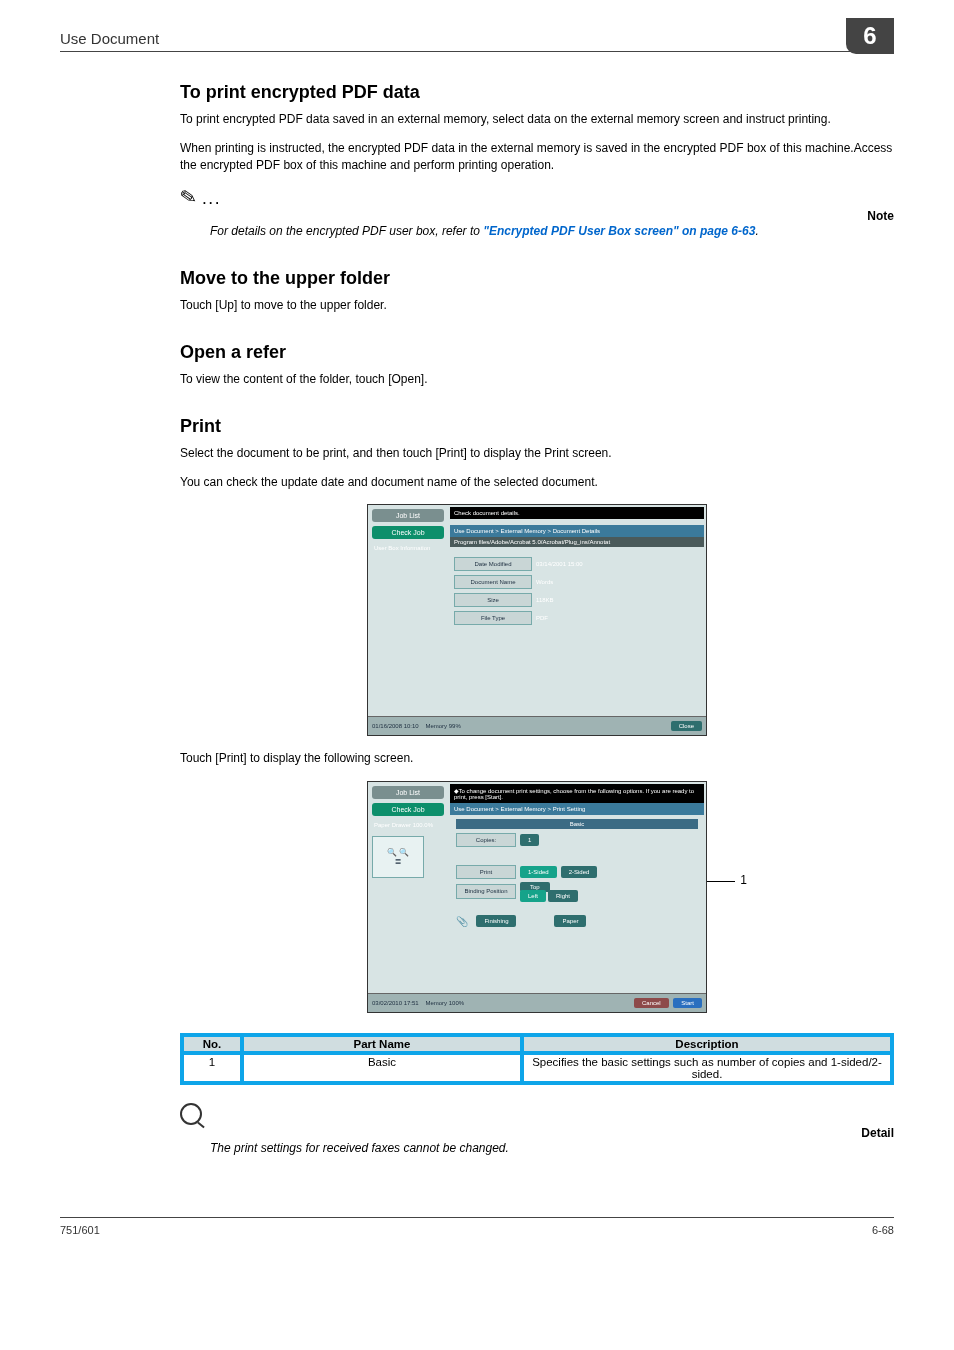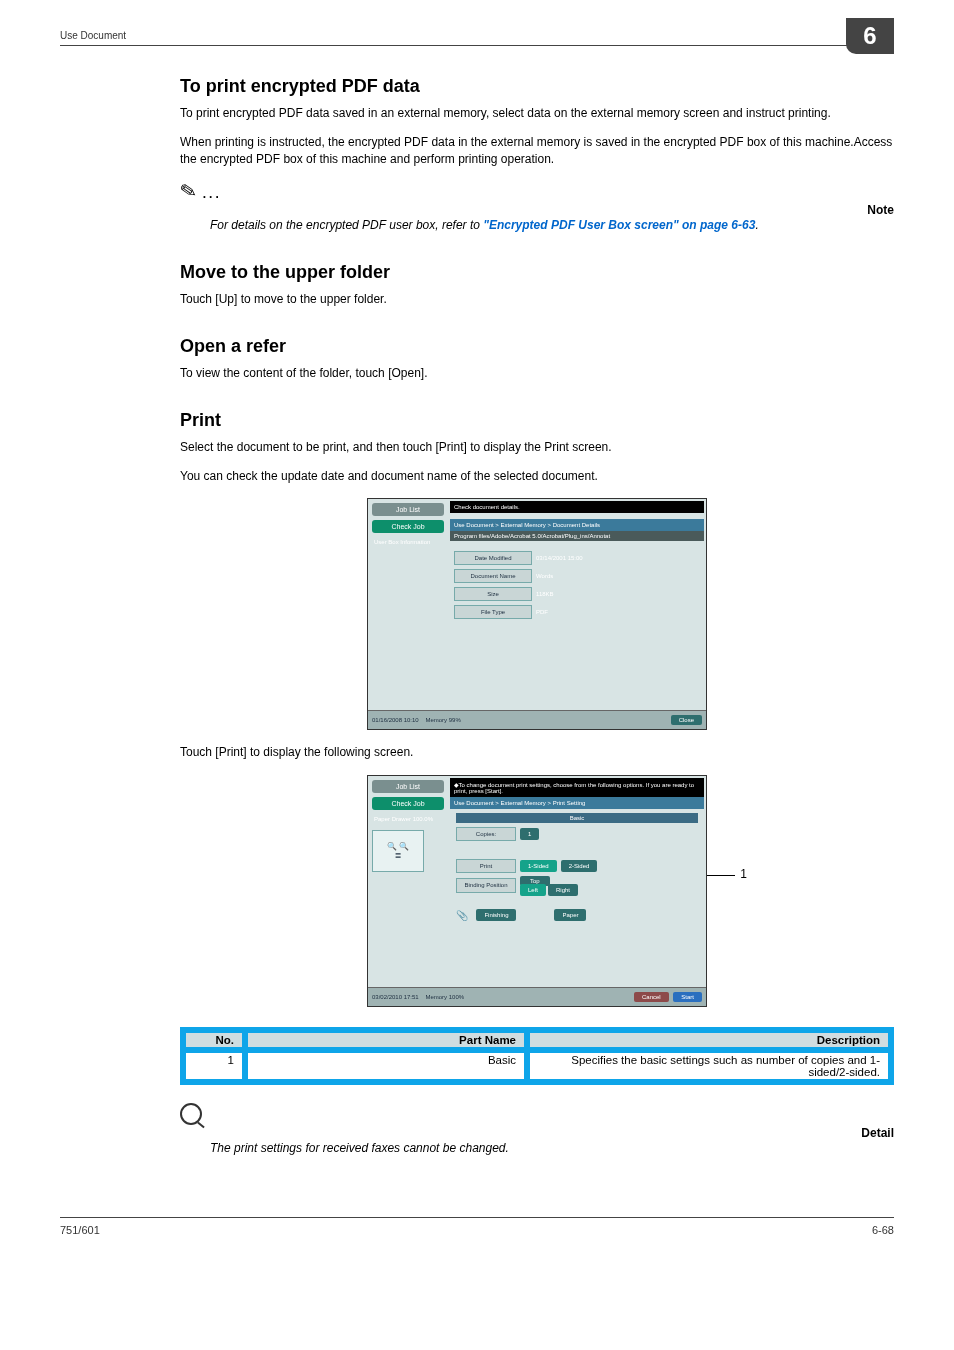--- a/index.html
+++ b/index.html
@@ -24,21 +24,21 @@
     background: #444;
     border-bottom-left-radius: 10px;
     color: #fff;
     font-size: 24px;
     font-weight: bold;
     display: flex;
     align-items: center;
     justify-content: center;
   }
   .running-head {
-    font-size: 10px;
+    font-size: 15px;
     color: #333;
     border-bottom: 1px solid #444;
     padding-bottom: 4px;
     margin-top: -10px;
     margin-bottom: 30px;
   }
   .content {
     margin-left: 120px;
   }
   .heading-bold {
@@ -244,23 +244,23 @@
     justify-content:center;
   }
   .thumb-rect .ico { font-size:8px; color:#234; }
   .parts-table {
     width:100%;
     border-collapse:collapse;
     margin-top:20px;
     font-size:11.5px;
   }
   .parts-table th, .parts-table td {
-    border:6px solid #0ea5e9;
+    border:4px solid #0ea5e9;
     padding:1px 8px;
-    text-align:right;
+    text-align:center;
     vertical-align:top;
   }
   .parts-table th {
     background:#d0dde0;
     font-weight:bold;
   }
   .col-no { width:40px; }
   .col-name { width:260px; }
   .detail-block { margin-top:18px; }
   .magnifier {

